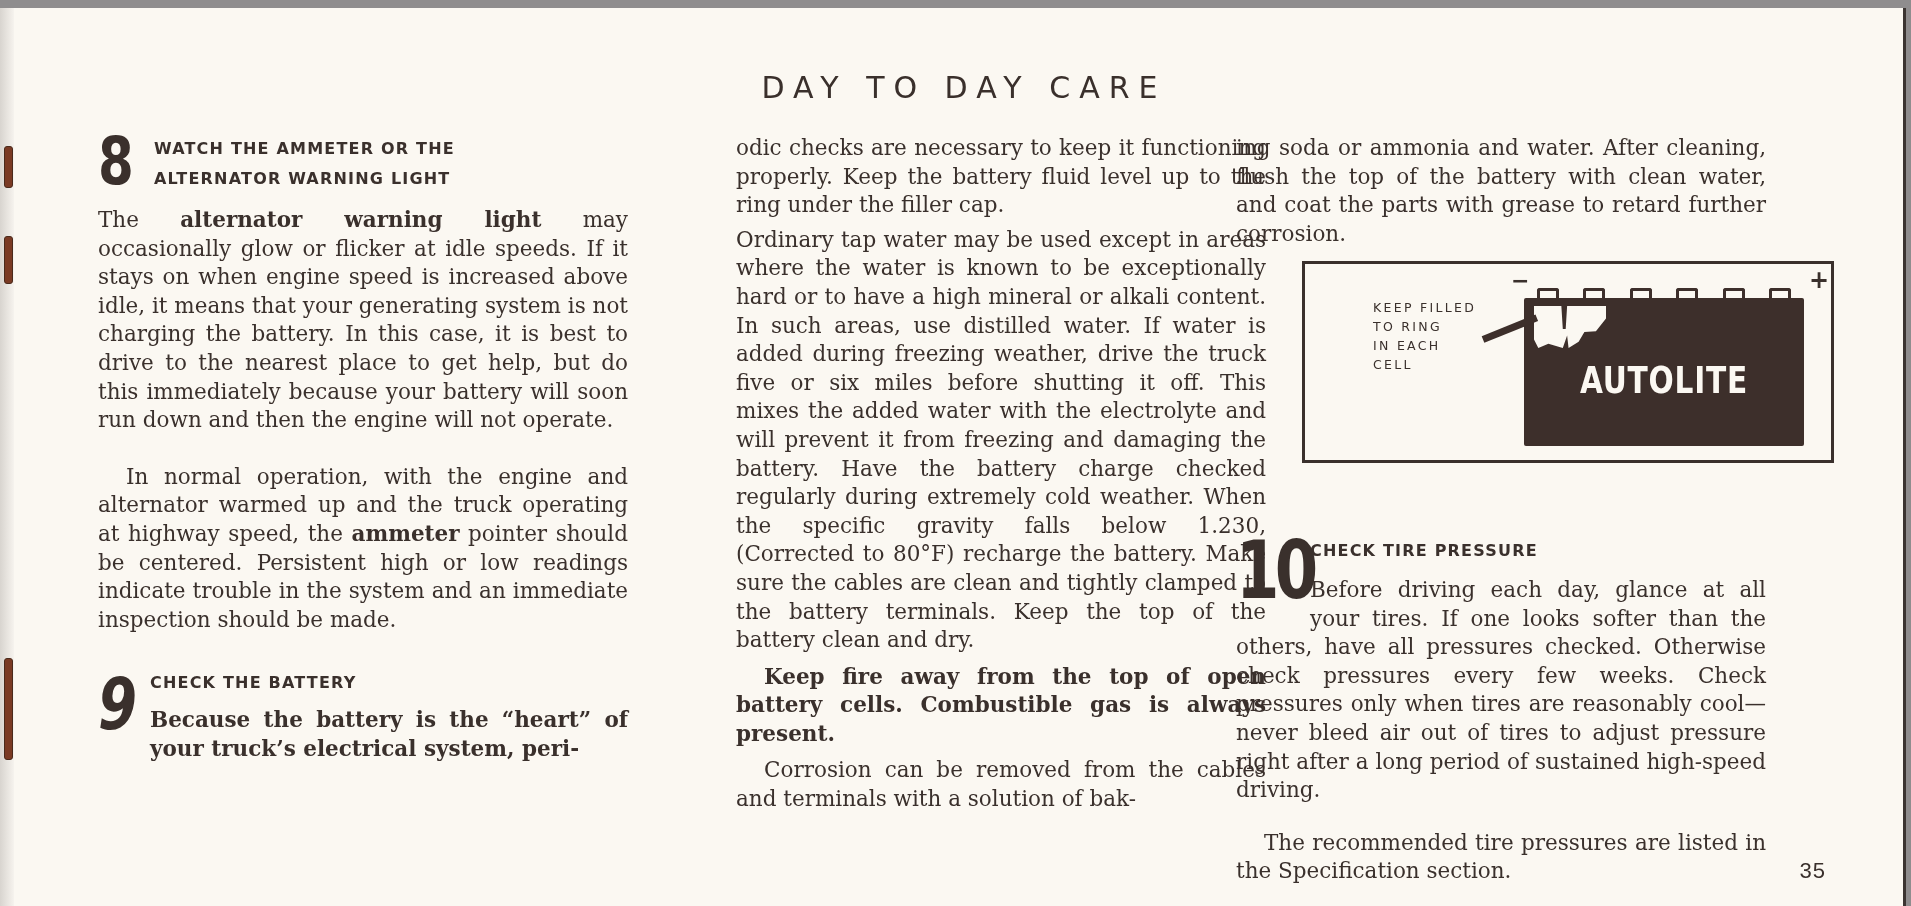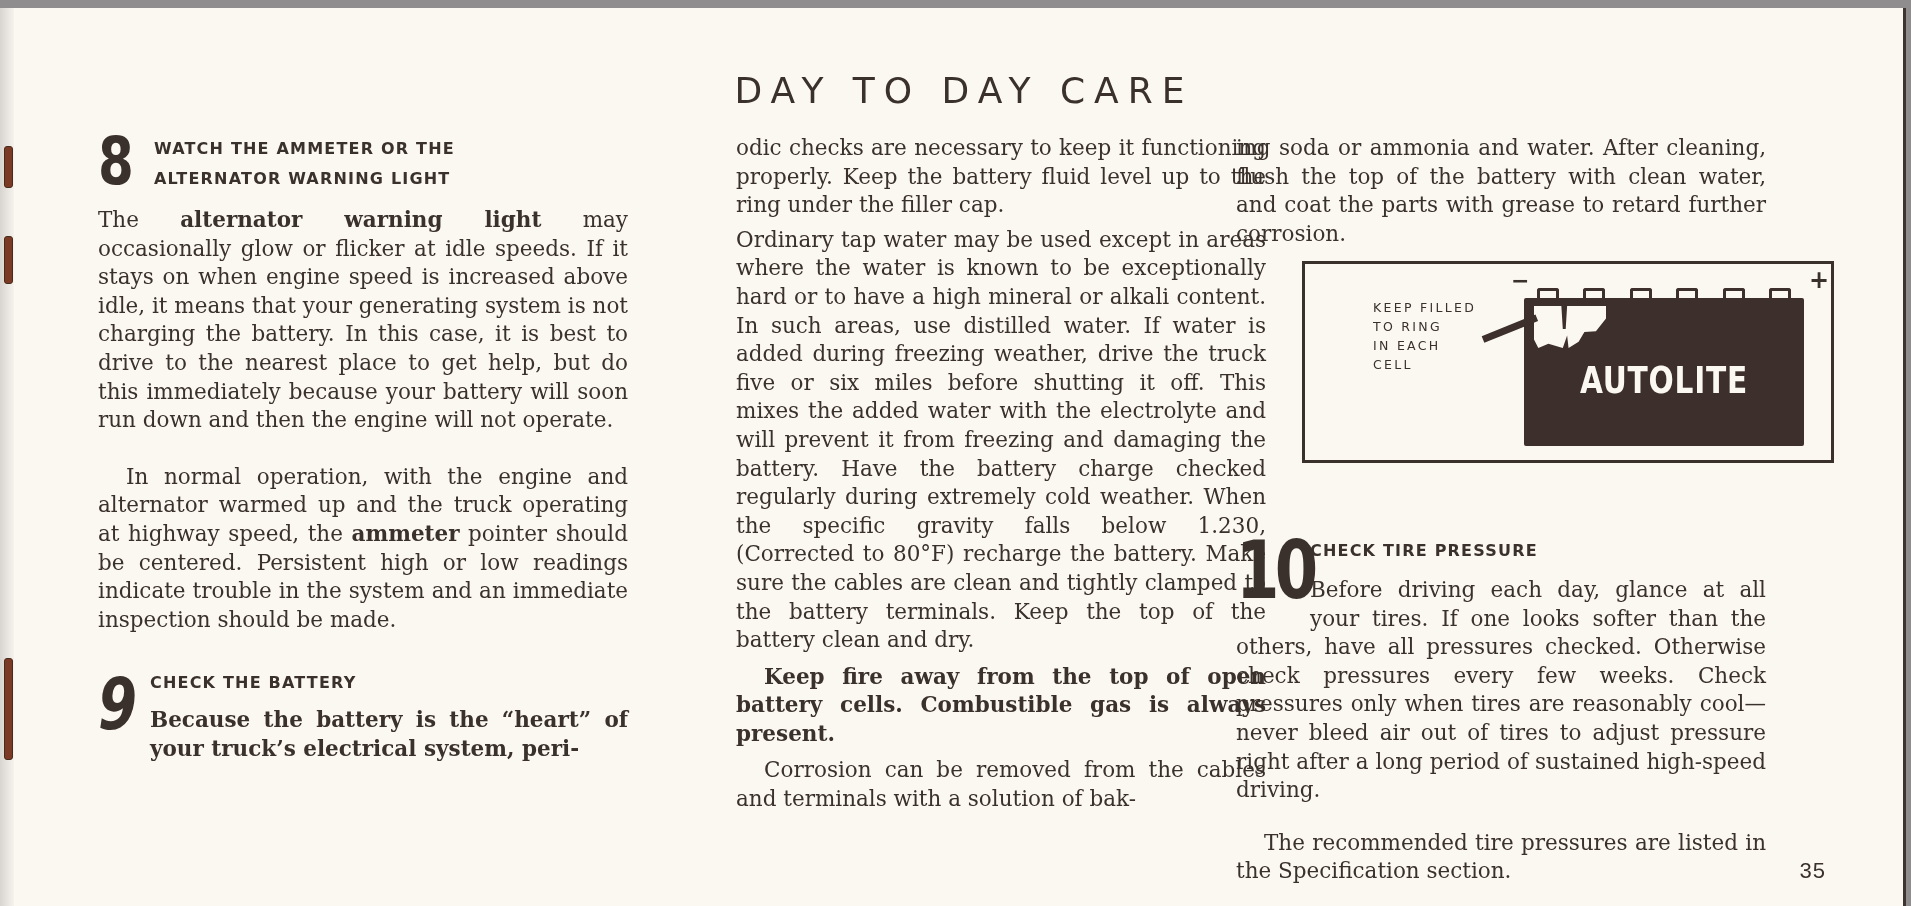--- a/index.html
+++ b/index.html
@@ -19,21 +19,21 @@
   .page::before {
     content: ""; position: absolute; left: 0; top: 0; width: 14px; height: 100%;
     background: linear-gradient(to right, #d8d4cf, #f6f3ee);
   }
   .staple {
     position: absolute; left: 4px; width: 7px; border-radius: 3px;
     background: #7a3a24; border: 1px solid #4a2a1c;
   }
   .running-head {
     position: absolute; left: 0; width: 100%; top: 62px; text-align: center;
-    font-family: "DejaVu Sans", sans-serif; font-size: 36px; letter-spacing: 9px;
+    font-family: "DejaVu Sans", sans-serif; font-size: 30px; letter-spacing: 9px;
     color: #3a302c; padding-left: 25px; box-sizing: border-box;
   }
   .col {
     position: absolute; top: 126px; width: 530px;
     font-size: 21.5px; line-height: 28.6px; text-align: justify;
   }
   .col p { margin: 0; }
   .col p + p { margin-top: 6px; }
   .indent { text-indent: 28px; }
   .col-left { left: 98px; }

